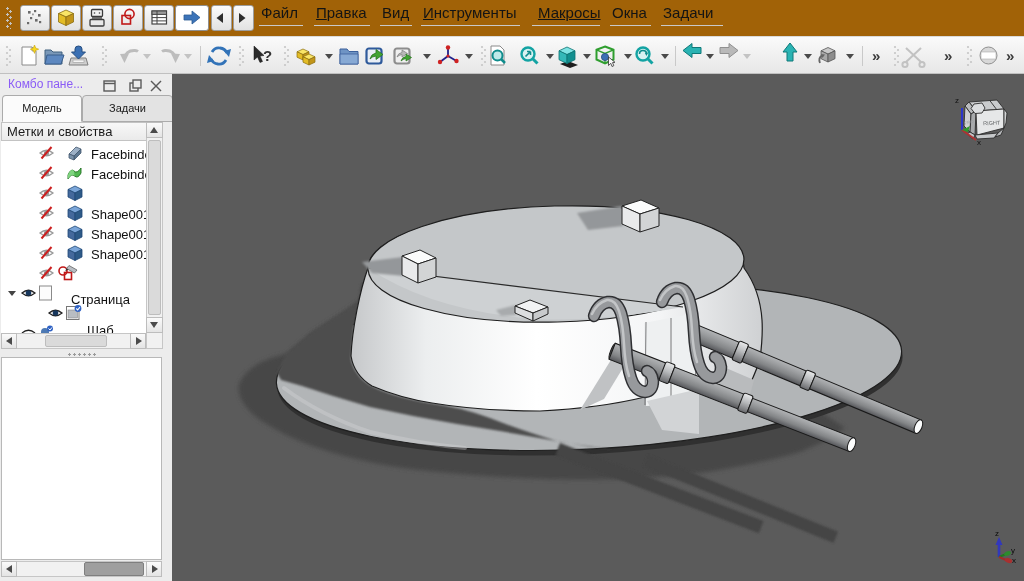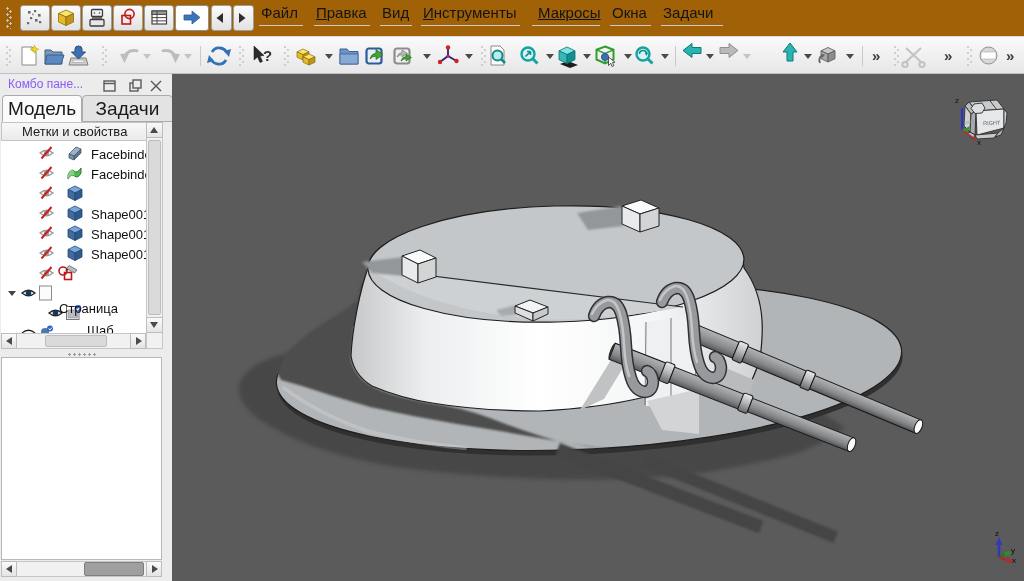--- a/index.html
+++ b/index.html
@@ -9,22 +9,22 @@
   
   #menubar{position:absolute;left:0;top:0;width:1024px;height:36px;background:#a16207;}
   #toolbar{position:absolute;left:0;top:36px;width:1024px;height:38px;background:linear-gradient(#f4f4f4,#e9e9e9);border-top:1px solid #dadada;border-bottom:1px solid #c0c0c0;box-sizing:border-box;}
   .menu{position:absolute;top:4px;font-size:15px;color:#141414;}
   .mul{position:absolute;height:1px;background:#c9c9c9;top:25px;}
   .wbbtn{position:absolute;top:5px;width:30px;height:26px;background:linear-gradient(#fbfbfb,#e2e2e2);border:1px solid #9d9d9d;box-sizing:border-box;border-radius:3px;}
   .grip{position:absolute;width:6px;height:22px;background-image:radial-gradient(circle at 1.5px 1.5px,#c2c2c2 1.1px,transparent 1.3px),radial-gradient(circle at 4.5px 4.5px,#c2c2c2 1.1px,transparent 1.3px);background-size:6px 6px;}
   
   #leftpanel{position:absolute;left:0;top:74px;width:172px;height:507px;background:#ececec;}
   #paneltitle{position:absolute;left:8px;top:3px;font-size:12px;color:#8b5cf6;}
-  .tab{position:absolute;top:21px;height:27px;box-sizing:border-box;border:1px solid #ababab;border-radius:4px 4px 0 0;font-size:19px;color:#1a1a1a;text-align:center;}
-  #treehdr{position:absolute;left:1px;top:48px;width:146px;height:19px;background:linear-gradient(#f8f8f8,#eaeaea);border:1px solid #c3c3c3;box-sizing:border-box;font-size:13px;color:#1a1a1a;padding-left:20px;line-height:18px;}
+  .tab{position:absolute;top:21px;height:27px;box-sizing:border-box;border:1px solid #ababab;border-radius:4px 4px 0 0;font-size:11px;color:#1a1a1a;text-align:center;}
+  #treehdr{position:absolute;left:1px;top:48px;width:146px;height:19px;background:linear-gradient(#f8f8f8,#eaeaea);border:1px solid #c3c3c3;box-sizing:border-box;font-size:13px;color:#1a1a1a;padding-left:5px;line-height:18px;}
   #treebox{position:absolute;left:1px;top:67px;width:146px;height:192px;background:#ffffff;overflow:hidden;}
   .trow{position:absolute;left:0;width:146px;height:20px;font-size:13px;color:#111;}
   .tlabel{position:absolute;top:2px;}
   .sbv{position:absolute;background:#f1f1f1;border:1px solid #c6c6c6;box-sizing:border-box;}
   .sbbtn{position:absolute;background:linear-gradient(#fafafa,#e4e4e4);border:1px solid #bdbdbd;box-sizing:border-box;}
   .arr{position:absolute;width:0;height:0;}
   #propbox{position:absolute;left:1px;top:283px;width:161px;height:203px;background:#ffffff;border:1px solid #b8b8b8;box-sizing:border-box;}
   
   #viewport{position:absolute;left:172px;top:74px;width:852px;height:507px;background:#5b5b5b;}
 </style>
@@ -365,21 +365,21 @@
         </div>
       <div class="trow" style="top:64px;">
           <span class="tlabel" style="left:90px;">Shape001</span>
         </div>
       <div class="trow" style="top:84px;">
           <span class="tlabel" style="left:90px;">Shape001</span>
         </div>
       <div class="trow" style="top:104px;">
           <span class="tlabel" style="left:90px;">Shape001</span>
         </div>
-      <div class="trow" style="top:158px;">
+      <div class="trow" style="top:149px;margin-left:12px;">
           <span class="tlabel" style="left:58px;">Страница</span>
         </div>
       <div class="trow" style="top:164px;">
           <span class="tlabel" style="left:86px;margin-top:16px;">Шаб...</span>
         </div>
     </div>
 
     <div class="sbv" style="left:146px;top:48px;width:17px;height:227px;"></div>
     <div class="sbbtn" style="left:146px;top:48px;width:17px;height:16px;"></div>
     <div class="arr" style="left:150px;top:53px;border-left:4.5px solid transparent;border-right:4.5px solid transparent;border-bottom:6px solid #4a4a4a;"></div>

